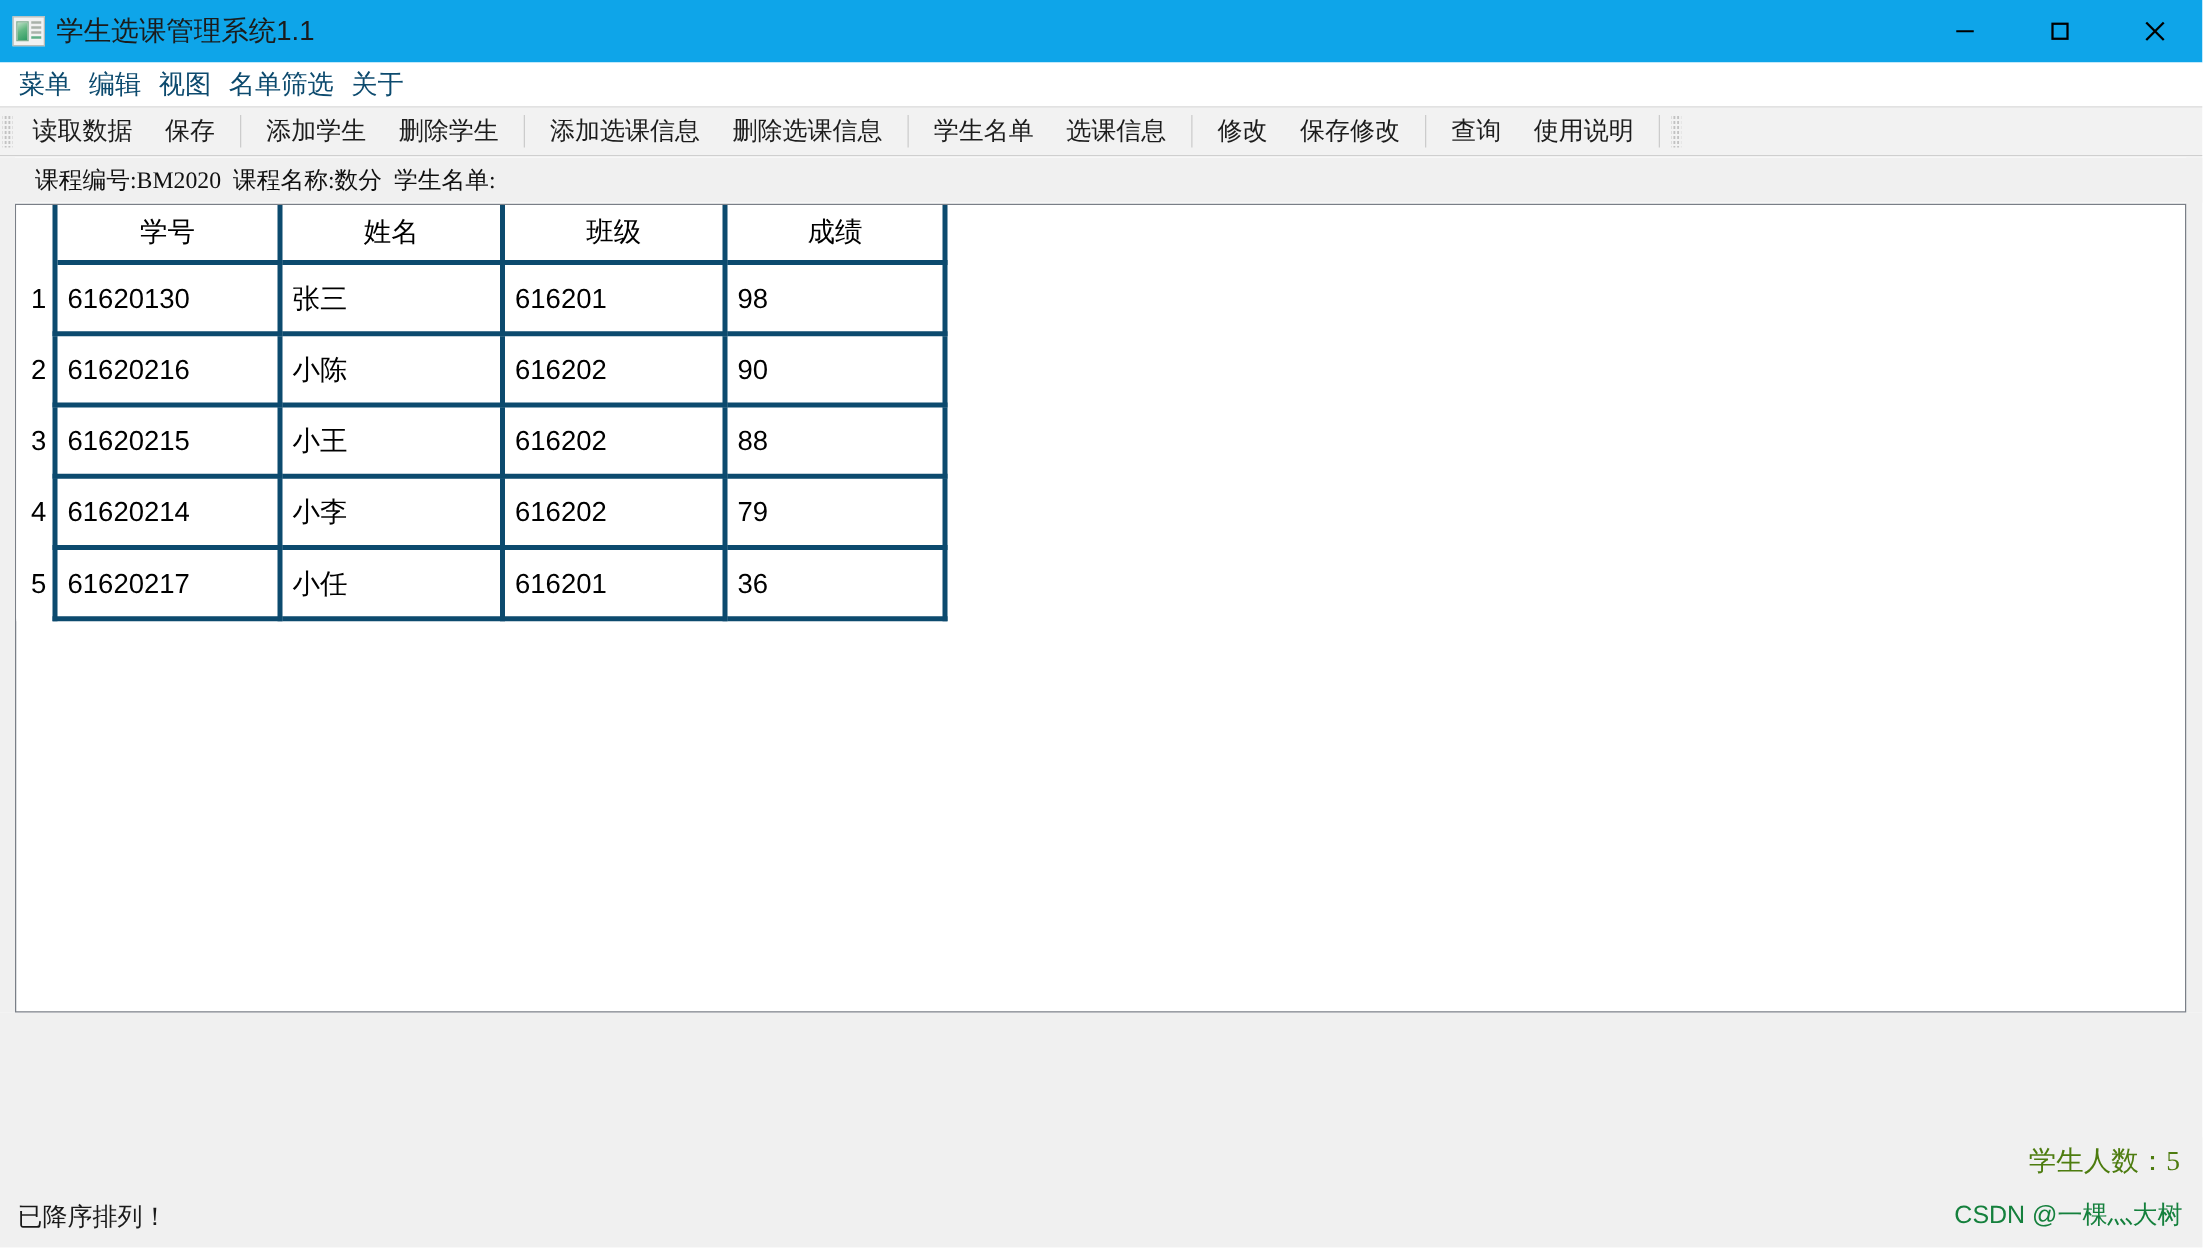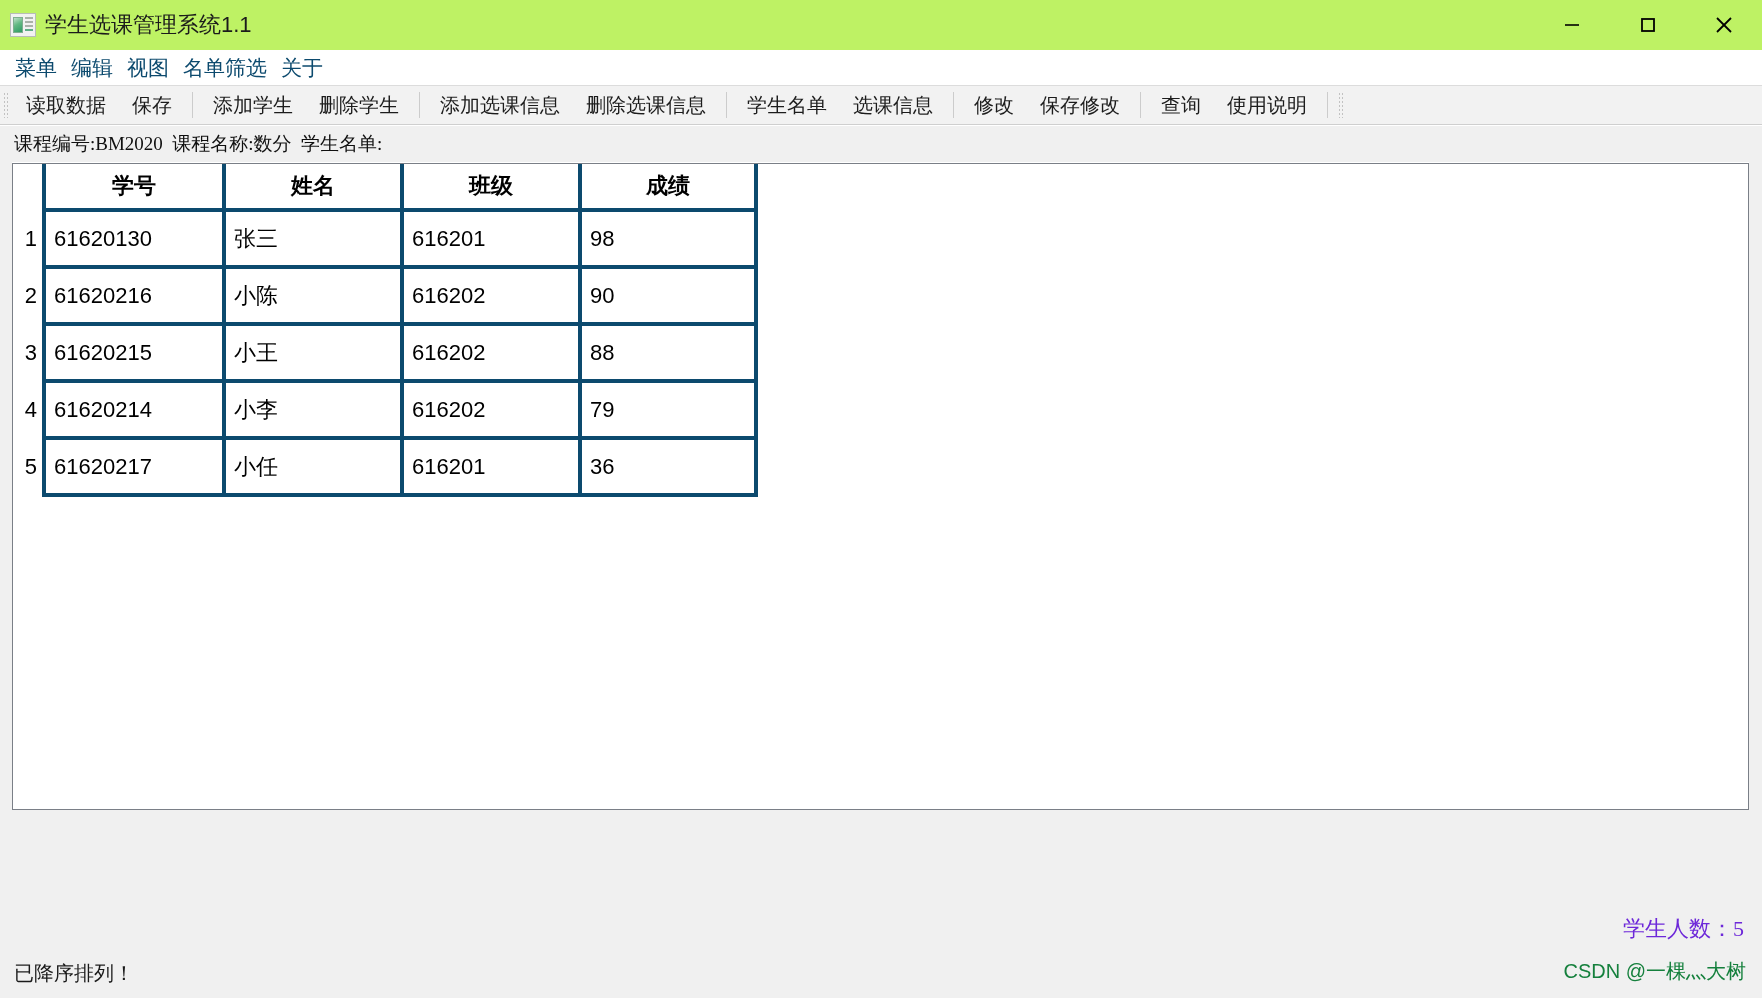--- a/index.html
+++ b/index.html
@@ -16,21 +16,21 @@
     overflow: hidden;
     position: relative;
   }
 
   
   .titlebar {
     position: absolute;
     left: 0; top: 0;
     width: 1762px;
     height: 50px;
-    background: #bef264;
+    background: #0ea5e9;
     display: flex;
     align-items: center;
   }
   .app-icon {
     width: 26px;
     height: 24px;
     margin-left: 10px;
     margin-right: 9px;
     flex: none;
     position: relative;
@@ -146,21 +146,21 @@
 
   
   .infoline {
     position: absolute;
     left: 0; top: 126px;
     width: 1762px;
     height: 36px;
     background: #f0f0f0;
     display: flex;
     align-items: center;
-    padding-left: 14px;
+    padding-left: 28px;
     box-sizing: border-box;
   }
   .infoline .info-text {
     font-family: "Liberation Serif", "DejaVu Serif", serif;
     font-size: 19px;
     color: #101010;
     white-space: pre;
   }
 
   
@@ -193,21 +193,21 @@
   .grid th, .grid td {
     border: 4px solid #0c4a6e;
     padding: 0;
     font-size: 22px;
     color: #000000;
     background: #ffffff;
   }
   .grid thead th {
     height: 44px;
     text-align: center;
-    font-weight: bold;
+    font-weight: normal;
     vertical-align: middle;
     border-top: none;
   }
   .grid thead th.h-num {
     border-left: none;
     border-top: none;
     border-bottom: none;
     background: #ffffff;
   }
   .grid tbody td {
@@ -240,21 +240,21 @@
     background: #f0f0f0;
     display: flex;
     align-items: center;
     justify-content: flex-end;
     padding-right: 18px;
     box-sizing: border-box;
   }
   .count-text {
     font-family: "Liberation Serif", "DejaVu Serif", serif;
     font-size: 22px;
-    color: #6d28d9;
+    color: #4d7c0f;
     white-space: pre;
   }
   .status-bar {
     position: absolute;
     left: 0;
     top: 948px;
     width: 1762px;
     height: 50px;
     background: #f0f0f0;
     display: flex;

